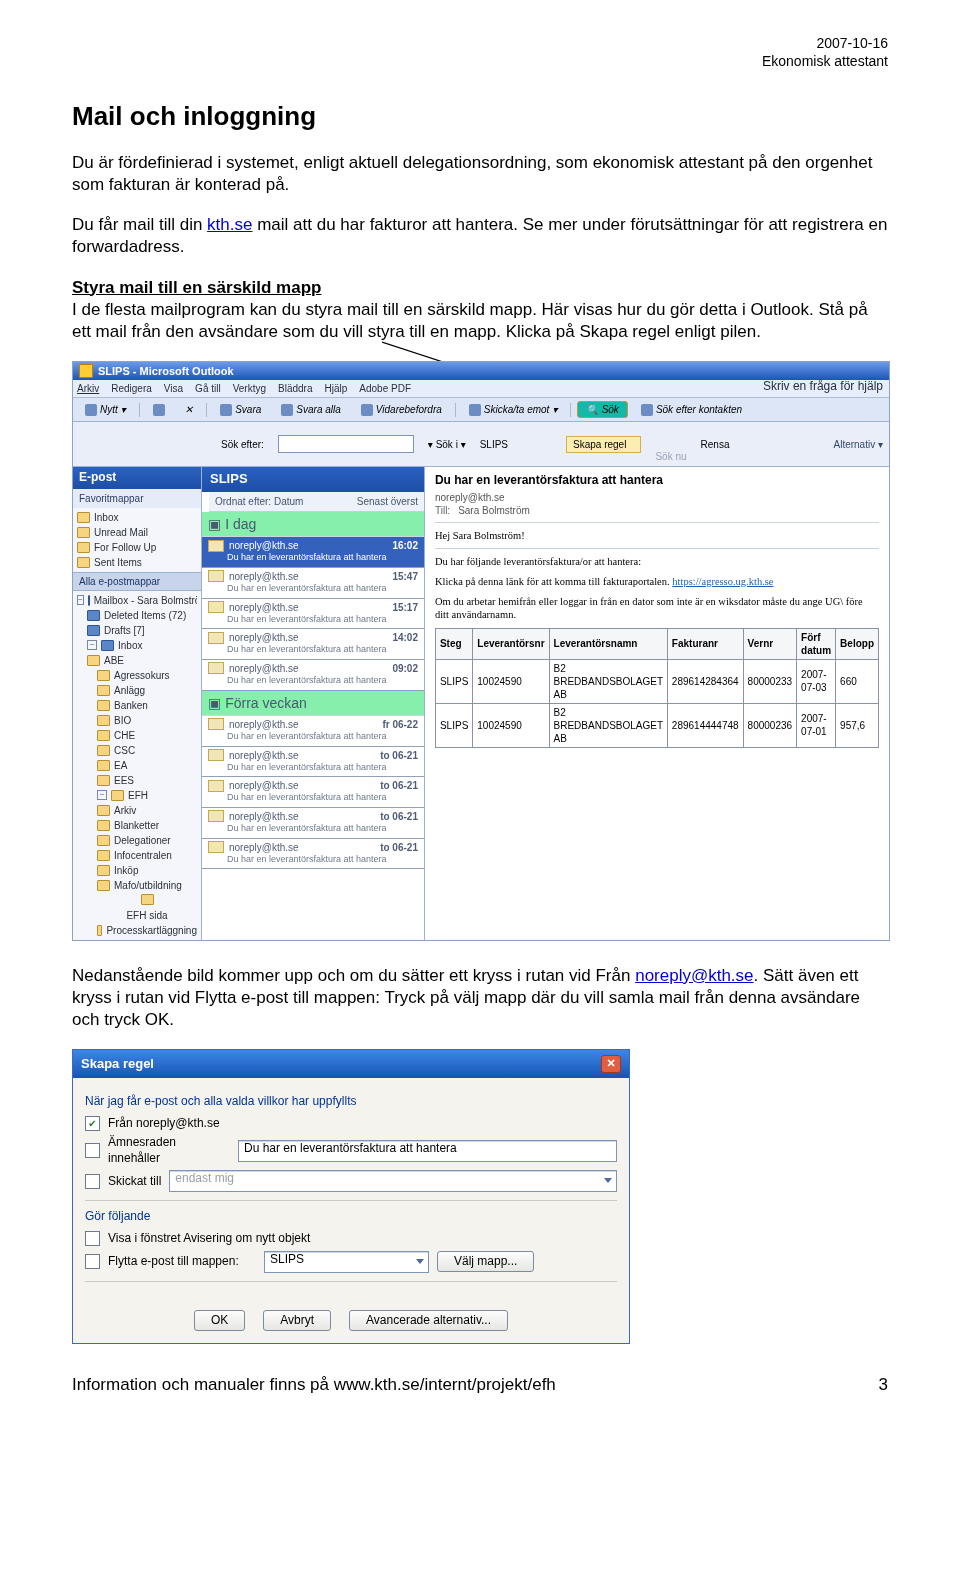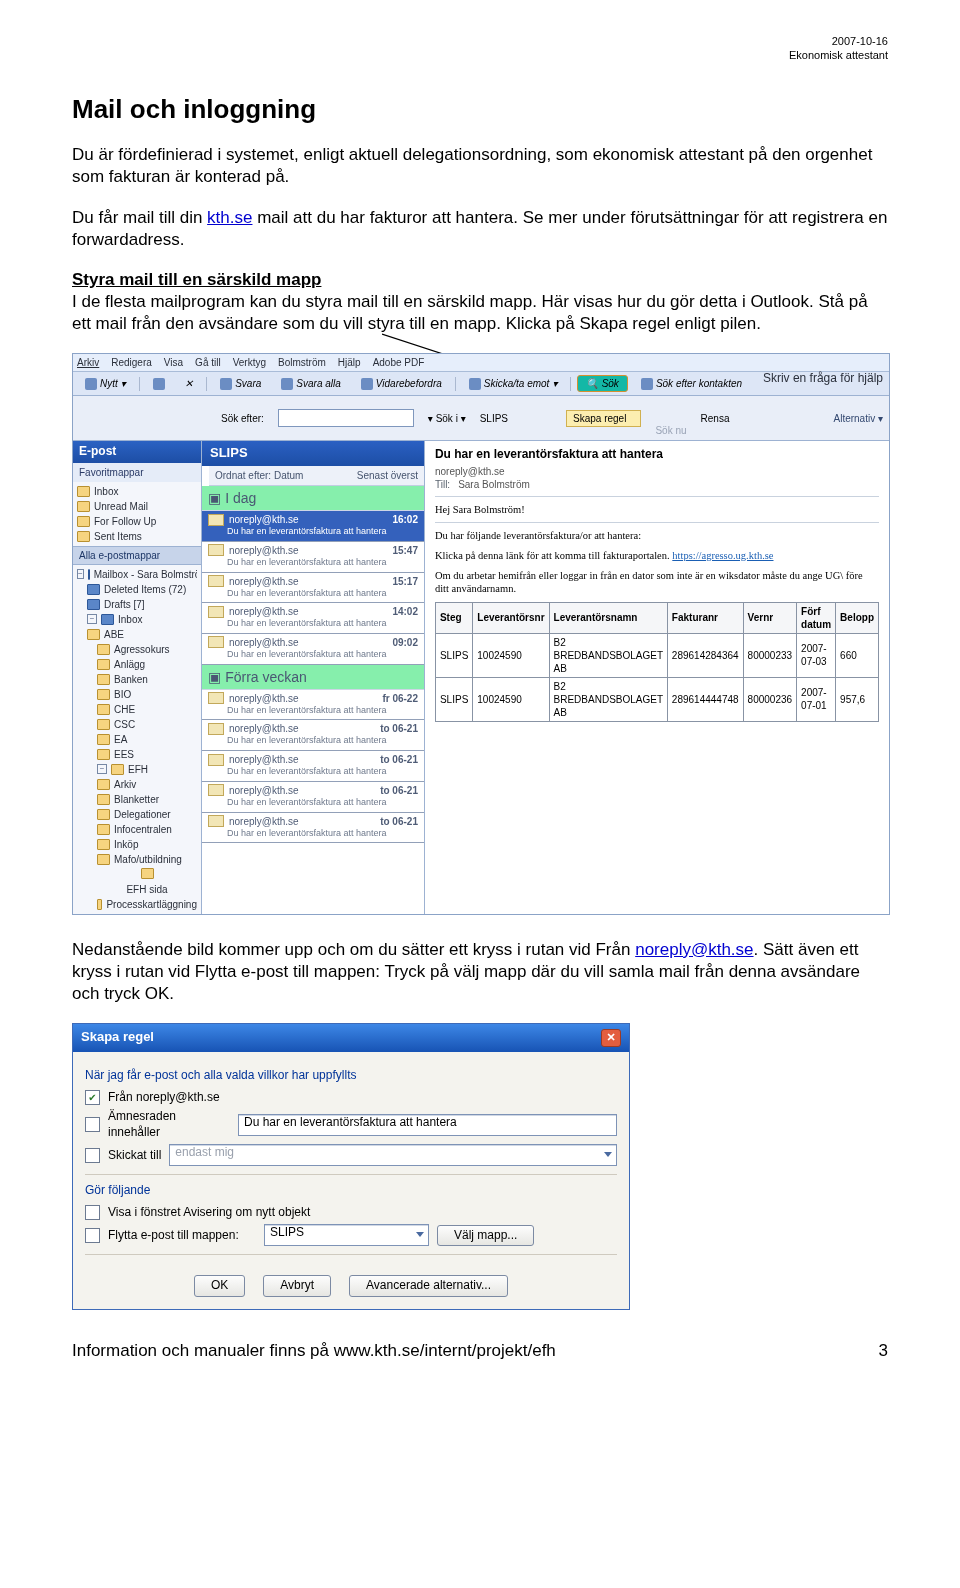--- a/index.html
+++ b/index.html
@@ -5,21 +5,21 @@
   body {
     font-family: Arial, Helvetica, sans-serif;
     margin: 0;
     padding: 34px 72px 20px 72px;
     width: 960px;
     box-sizing: border-box;
     font-size: 17px;
     color: #000;
     line-height: 1.3;
   }
-  .header-right { text-align: right; font-size: 11px; }
+  .header-right { text-align: right; font-size: 14px; }
   h2.title { font-size: 26px; font-weight: bold; margin: 30px 0 18px 0; }
   p { margin: 0 0 18px 0; }
   a.link { color: #0000d0; text-decoration: underline; }
   .bold { font-weight: bold; text-decoration: underline; }
   .arrow-wrap { position: relative; height: 0; }
 
   
   .outlook {
     width: 816px;
     border: 1px solid #8ba3c7;
@@ -102,21 +102,21 @@
   .cb{width:13px;height:13px;border:1px solid #6c7a91;background:#fff;display:inline-flex;align-items:center;justify-content:center;font-size:10px;color:#2a7a2a;}
   .txtfield{flex:1;border:1px solid #7e93b6;background:#fff;height:20px;padding:0 5px;font-size:12px;box-shadow:inset 0 1px 0 #cfd7e4;}
   .combo{border:1px solid #7e93b6;background:#fff;height:20px;padding:0 18px 0 5px;font-size:12px;position:relative;display:inline-block;box-shadow:inset 0 1px 0 #cfd7e4;color:#9aa1ad;}
   .combo::after{content:"";position:absolute;right:4px;top:7px;border-left:4px solid transparent;border-right:4px solid transparent;border-top:5px solid #4a6aa0;}
   .btn{
     border:1px solid #7c8aa3;background:linear-gradient(#fdfdfd,#e6e6e2);
     padding:2px 16px;font-size:12px;border-radius:3px;
   }
   .btnsmall{width:22px;height:20px;border:1px solid #7c8aa3;background:linear-gradient(#fdfdfd,#e6e6e2);display:inline-flex;align-items:center;justify-content:center;}
   .dlg-sep{border-top:1px solid #cfcabf;margin:8px 0;}
-  .dlg-btns{display:flex;gap:18px;justify-content:center;margin-top:20px;}
+  .dlg-btns{display:flex;gap:18px;justify-content:center;margin-top:28px;}
 
   .footer{display:flex;justify-content:space-between;font-size:17px;margin-top:10px;}
   .arrow-svg{position:absolute;}
 </style>
 </head>
 <body>
 
 <div class="header-right">
   <div>2007-10-16</div>
   <div>Ekonomisk attestant</div>
@@ -136,27 +136,31 @@
 </p>
 
 <div class="arrow-wrap">
   <svg class="arrow-svg" width="370" height="90" style="left:310px;top:-24px;">
     <line x1="0" y1="5" x2="235" y2="82" stroke="#000" stroke-width="1.3"></line>
     <polygon points="235,82 224,73 231,71" fill="#000"></polygon>
   </svg>
 </div>
 
 <div class="outlook">
+  <div class="ol-titlebar">
+    <span class="icon"></span>
+    <span>SLIPS - Microsoft Outlook</span>
+  </div>
   <div class="ol-menubar">
     <span><span class="u">Arkiv</span></span>
     <span>Redigera</span>
     <span>Visa</span>
     <span>Gå till</span>
     <span>Verktyg</span>
-    <span>Bolmström</span>
+    <span>Bläddra</span>
     <span>Hjälp</span>
     <span>Adobe PDF</span>
     <span class="ol-searchhelp">Skriv en fråga för hjälp</span>
   </div>
   <div class="ol-toolbar">
     <span class="ol-btn"><span class="ic"></span><span>Nytt</span> ▾</span>
     <span class="ol-sep"></span>
     <span class="ol-btn">
         <span class="ic"></span>
       </span>

